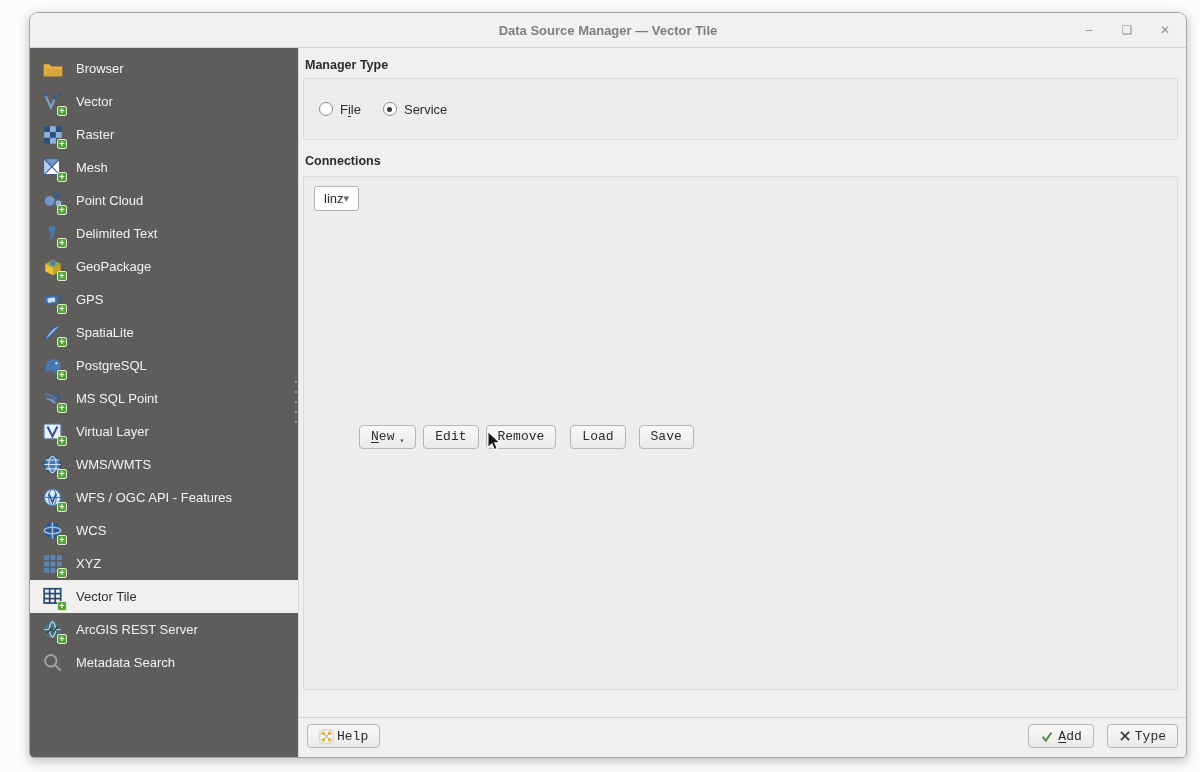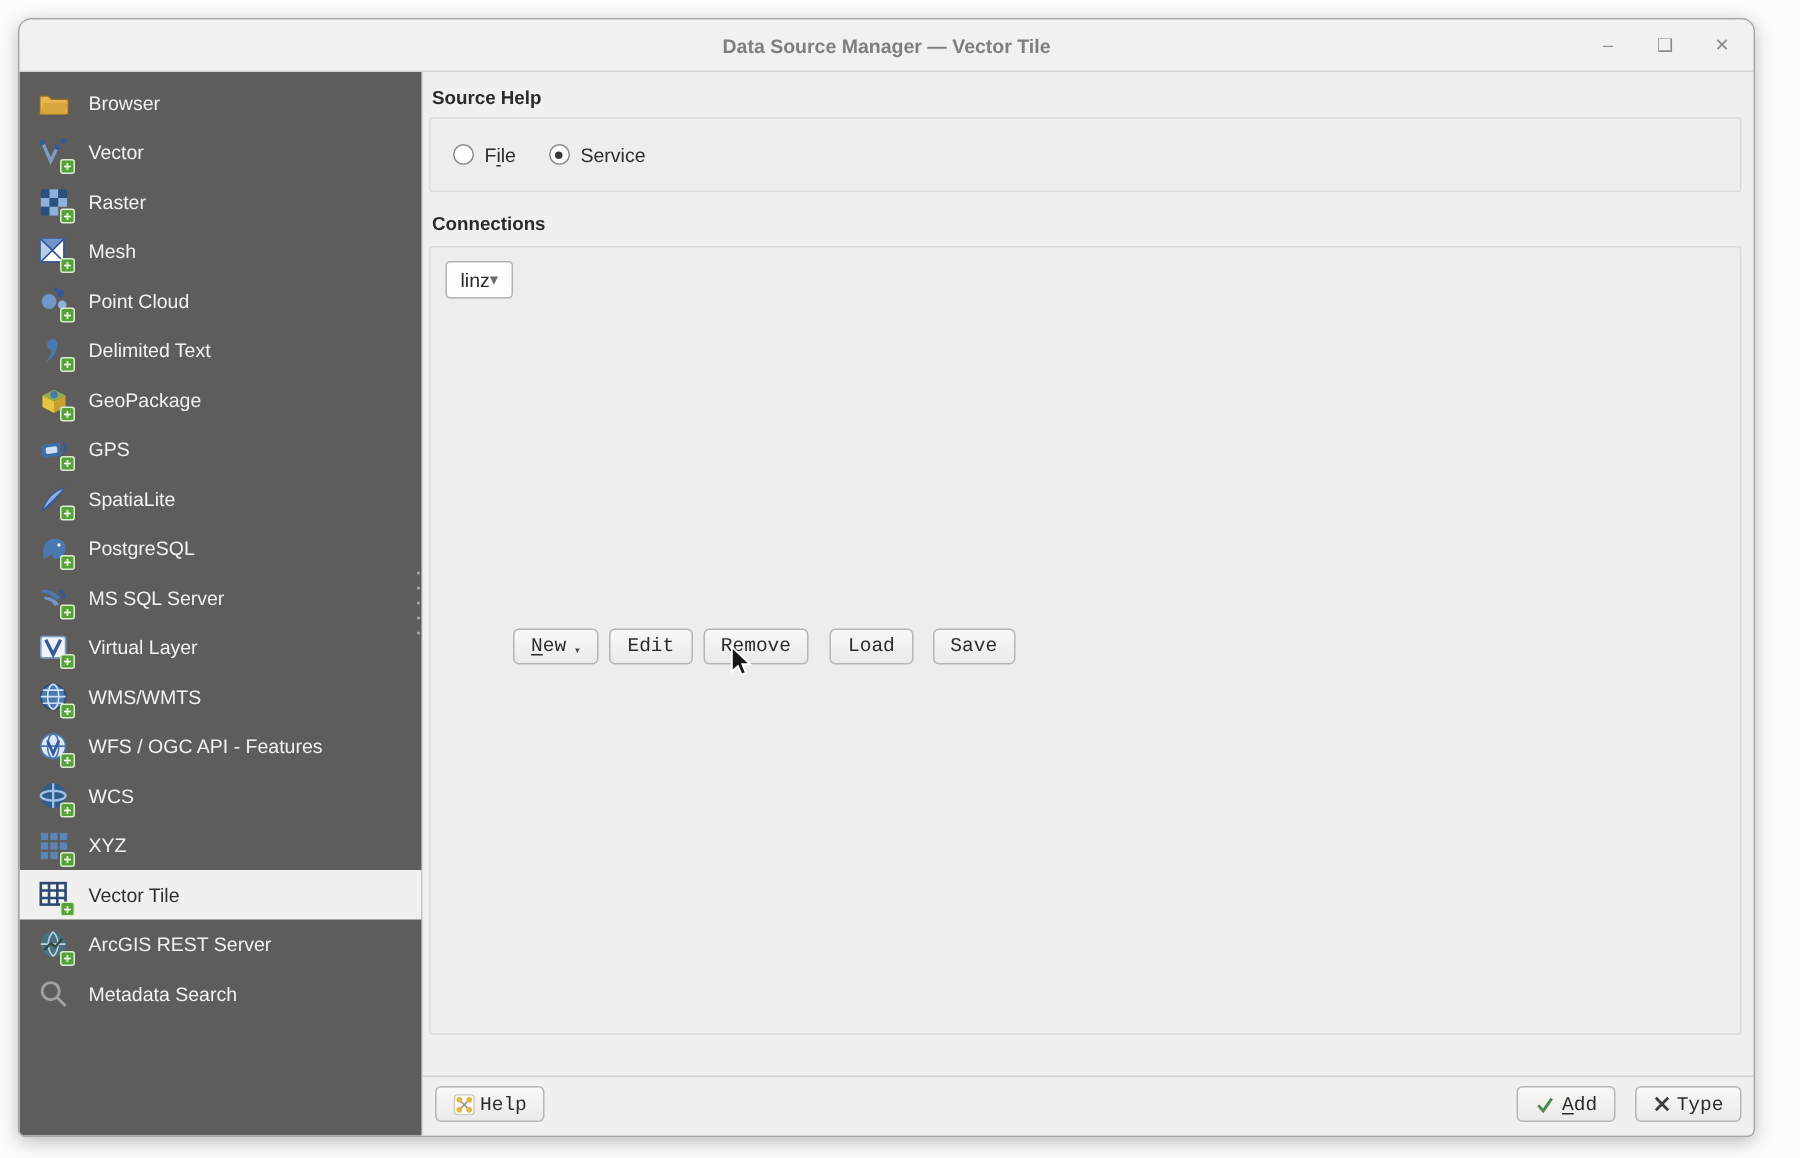--- a/index.html
+++ b/index.html
@@ -3,21 +3,21 @@
 <meta charset="utf-8">
 <style>
   * { box-sizing: border-box; }
   html,body { margin:0; padding:0; }
   body {
     width:1200px; height:772px; position:relative; overflow:hidden;
     background:#fcfcfb; font-family:"Liberation Sans", sans-serif;
     -webkit-font-smoothing:antialiased;
   }
   .window {
-    position:absolute; left:12px; top:12px; width:1158px; height:746px;
+    position:absolute; left:29px; top:12px; width:1158px; height:746px;
     background:#f1f0ee; border:1px solid #a5a4a2;
     border-radius:9px 9px 5px 5px;
     box-shadow:0 3px 12px rgba(0,0,0,.25);
     display:flex; flex-direction:column; overflow:hidden;
   }
   .titlebar {
     height:35px; flex:none; background:#f2f1ef; border-bottom:1px solid #d6d5d3;
     display:flex; align-items:center; justify-content:center; position:relative;
   }
   .title { font-weight:bold; font-size:13px; color:#7f7e7c; }
@@ -40,21 +40,21 @@
     color:#fff; font-size:9px; font-weight:bold; line-height:8px; text-align:center;
   }
   .splitter { position:absolute; right:0; top:333px; width:4px; display:flex; flex-direction:column; gap:8px; align-items:center; cursor:col-resize; }
   .splitter i { width:2px; height:2px; background:#aeadab; border-radius:50%; }
 
   
   .content { flex:1; display:flex; flex-direction:column; background:#f1f0ee; border-left:1px solid #dad9d7; min-width:0; }
   .content-inner { flex:1; display:flex; flex-direction:column; padding:8px 8px 0 4px; min-height:0; }
   .group-heading { font-weight:bold; font-size:12.5px; color:#2b2b2a; margin:2px 0 6px 2px; }
   .panel { border:1px solid #dcdbd9; background:#eeedeb; border-radius:2px; }
-  .source-panel { height:50px; flex:none; display:flex; align-items:center; gap:22px; padding:0 15px; }
+  .source-panel { height:62px; flex:none; display:flex; align-items:center; gap:22px; padding:0 15px; }
   .radio-opt { display:flex; align-items:center; gap:7px; font-size:13px; color:#2b2b2a; cursor:default; }
   .radio { width:14px; height:14px; border-radius:50%; border:1px solid #8e8d8b; background:#fdfdfc; position:relative; flex:none; }
   .radio.checked::after { content:""; position:absolute; left:3.5px; top:3.5px; width:5px; height:5px; border-radius:50%; background:#3a3a39; }
   .key { text-decoration:underline; text-underline-offset:2px; }
 
   .conn-panel { flex:1; margin:2px 0 8px 0; padding:9px 10px; display:flex; flex-direction:row; min-height:0; }
   .combo {
     height:25px; flex:none; background:#fdfdfc; border:1px solid #b3b2b0; border-radius:3px;
     display:flex; align-items:center; padding:0 9px; font-size:13px; color:#2b2b2a; cursor:default;
   }
@@ -219,21 +219,21 @@
 
       <div class="side-item">
         <span class="icon">
             <svg viewBox="0 0 20 20">
               <path d="M2 5c5-.5 9 1 12 5l-2.5 1C9 8 6 6.5 2.5 6.5z" fill="#4a78b0"></path>
               <path d="M4 9c4 0 7 1.5 9 4.5l-2.5 1C9 12 7 10.8 4.3 10.6z" fill="#6f97c9"></path>
               <path d="M14 4c2 1.5 3 3.5 3 6l-2.3-.3c-.2-2-.8-3.6-2-4.9z" fill="#35589a"></path>
             </svg>
             <span class="plus">+</span>
           </span>
-        <span class="lbl">MS SQL Server</span>
+        <span class="lbl">MS SQL Point</span>
       </div>
 
       <div class="side-item">
         <span class="icon">
             <svg viewBox="0 0 20 20">
               <rect x="2" y="3" width="15" height="13" rx="1.5" fill="#eef3fa" stroke="#7d9cc6"></rect>
               <path d="M5 5l4.5 9L14 5" fill="none" stroke="#35589a" stroke-width="2"></path>
             </svg>
             <span class="plus">+</span>
           </span>
@@ -336,21 +336,21 @@
           <i></i>
           <i></i>
           <i></i>
           <i></i>
         </div>
     </div>
 
     <div class="content">
       <div class="content-inner">
 
-        <div class="group-heading">Source Help</div>
+        <div class="group-heading">Manager Type</div>
 
         <div class="panel source-panel">
           <label class="radio-opt">
             <span class="radio"></span>
             <span><span>F</span><span class="key">i</span><span>le</span></span>
           </label>
           <label class="radio-opt">
             <span class="radio checked"></span>
             <span>Service</span>
           </label>

